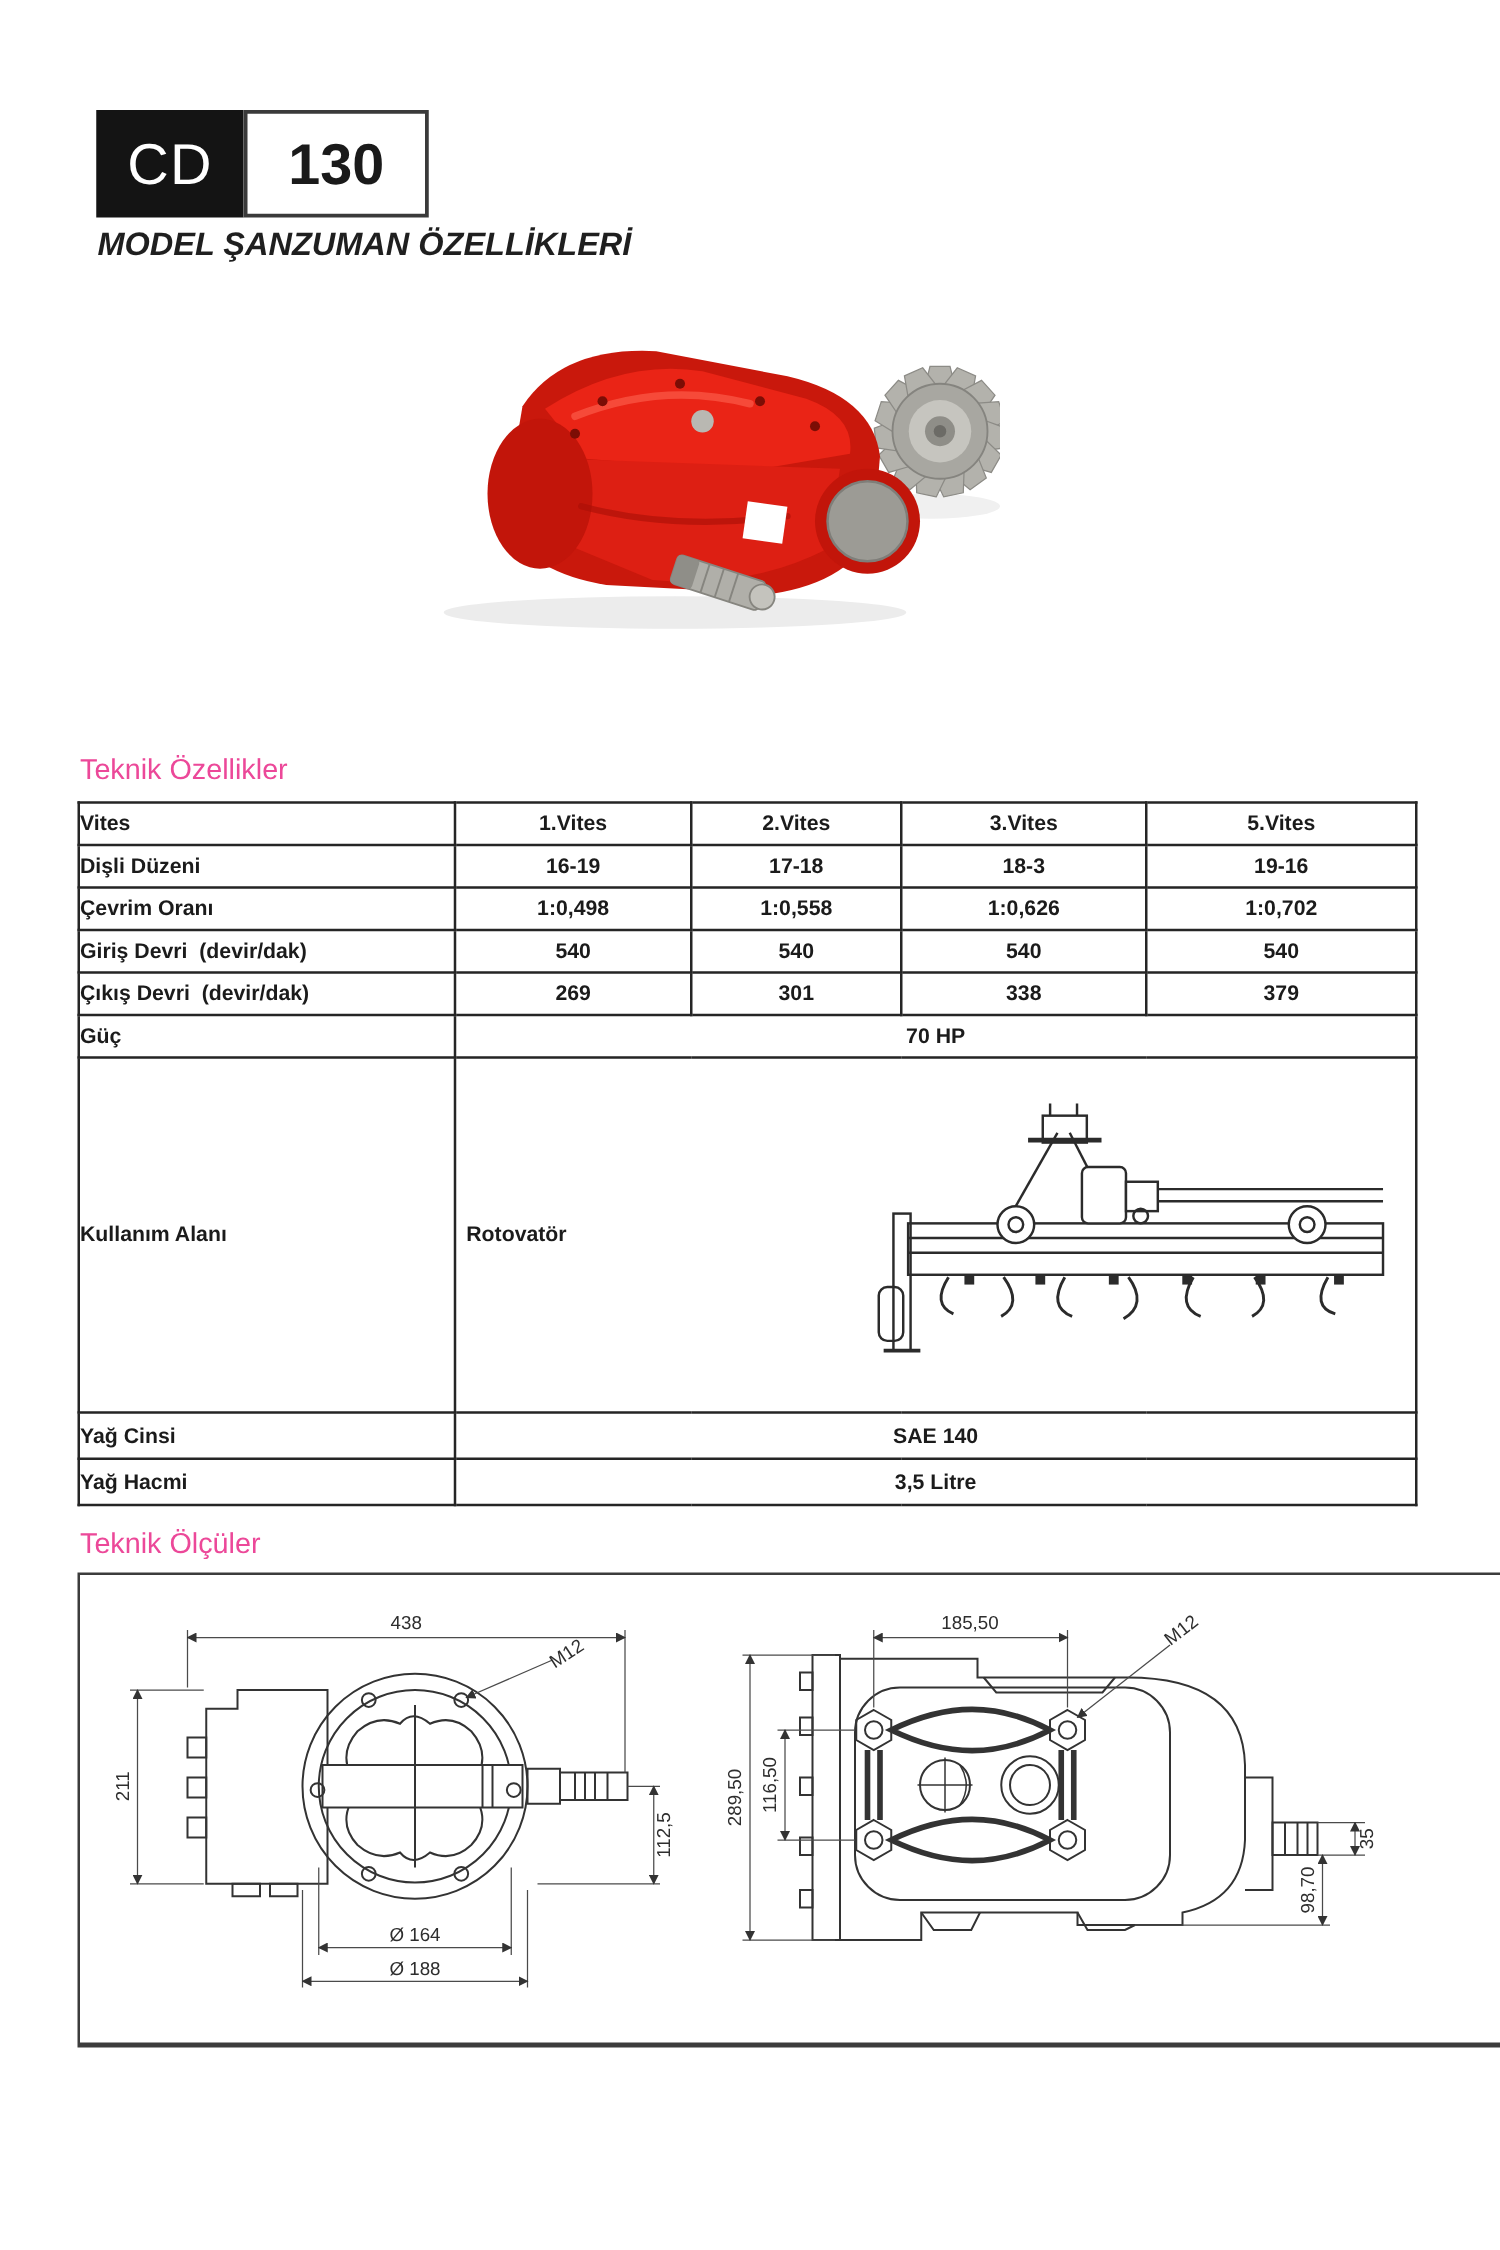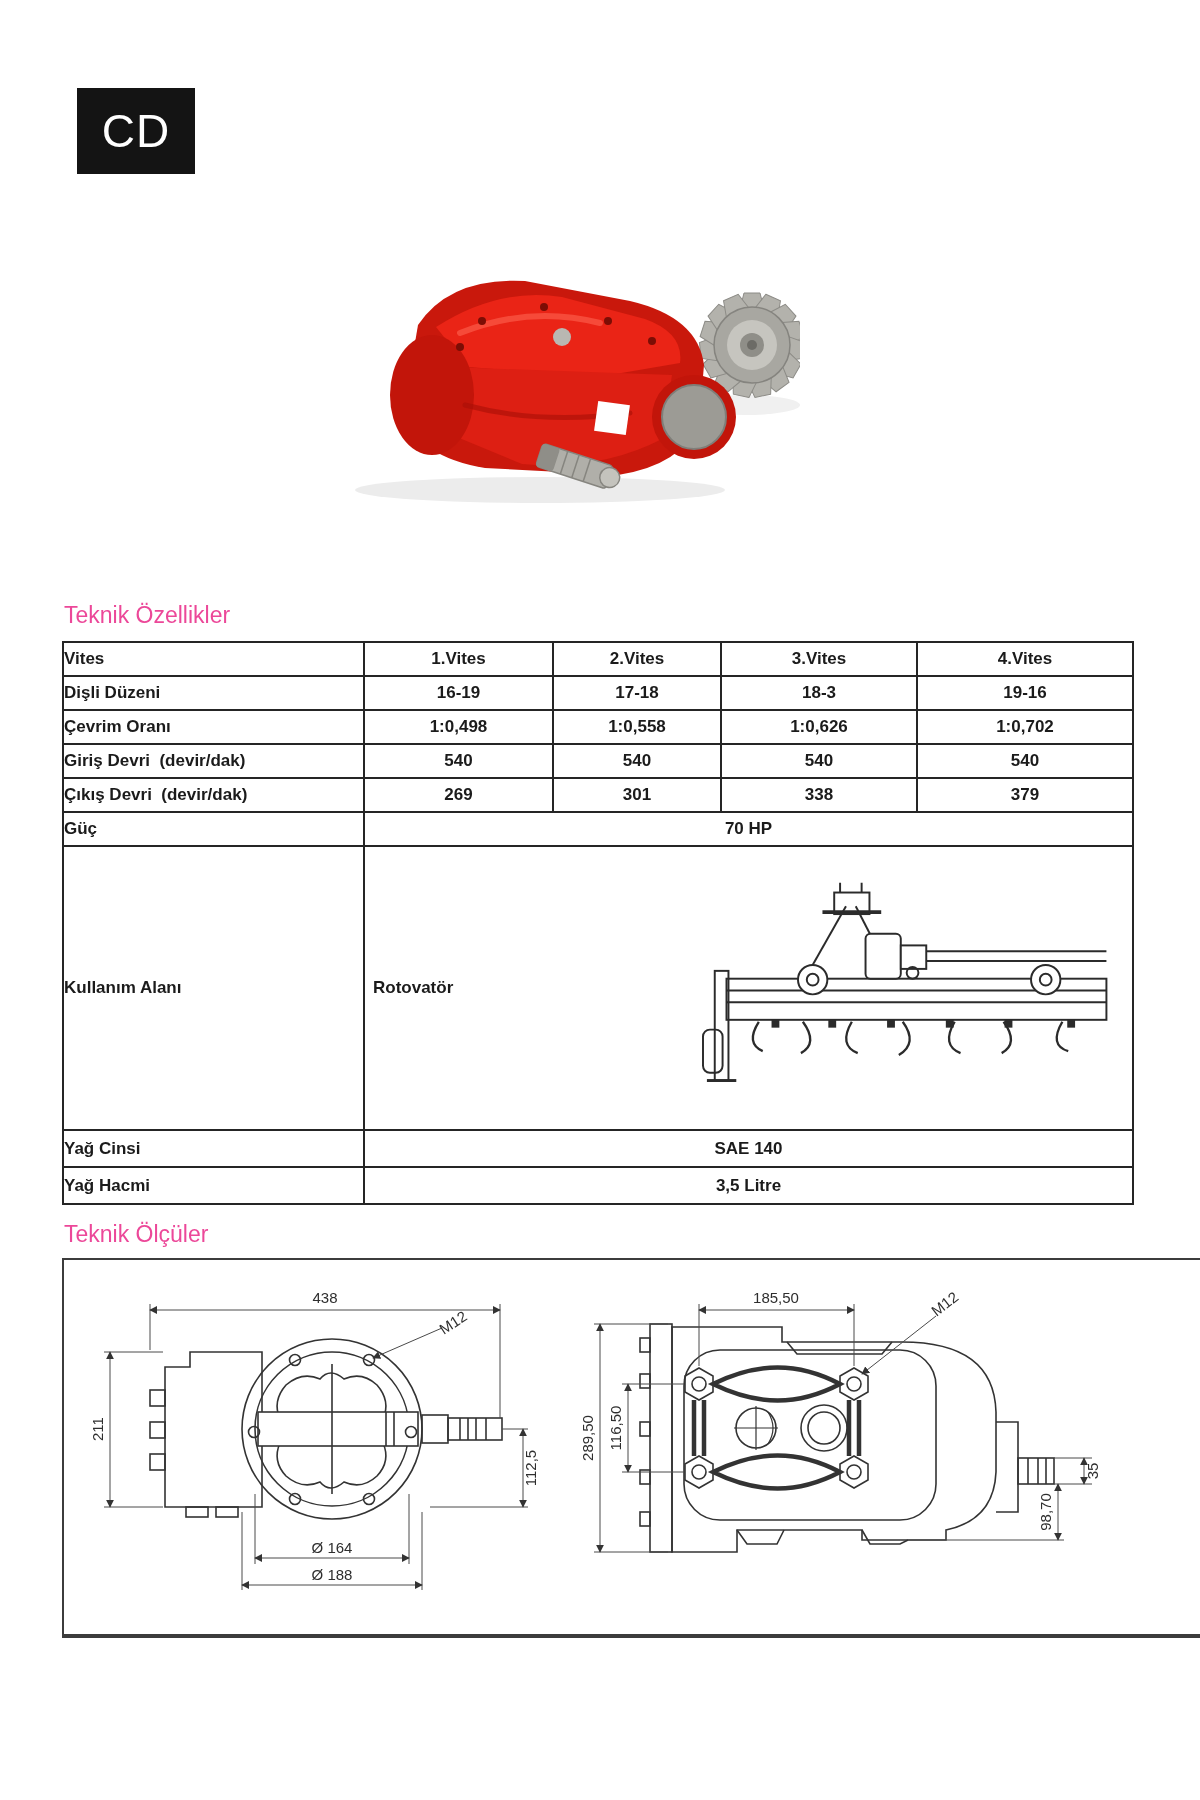--- a/index.html
+++ b/index.html
@@ -56,21 +56,23 @@
   .thin{stroke:#4a4a4a;stroke-width:1;fill:none;}
   .med{stroke:#333;stroke-width:1.6;fill:none;}
 </style>
 </head>
 <body>
 
 <div class="page">
 
   <div class="badge">
     <div class="badge-cd">CD</div>
+    <div class="badge-num">130</div>
   </div>
+  <div class="subtitle">MODEL ŞANZUMAN ÖZELLİKLERİ</div>
 
   <svg class="product" viewBox="0 0 500 290">
     <ellipse cx="240" cy="265" rx="185" ry="13" fill="#ececec"></ellipse>
     <ellipse cx="445" cy="180" rx="55" ry="10" fill="#f0f0f0"></ellipse>
 
     <g>
       <g transform="translate(452,120)">
         <g fill="#b3b2ac" stroke="#8c8b86" stroke-width="1">
           <path transform="rotate(0)" d="M-8,-52 L8,-52 L12,-36 L-12,-36 Z"></path>
           <path transform="rotate(24)" d="M-8,-52 L8,-52 L12,-36 L-12,-36 Z"></path>
@@ -133,21 +135,21 @@
         <col style="width:168px">
         <col style="width:196px">
         <col style="width:216px">
       </colgroup>
     <tbody>
         <tr>
       <td class="lbl">Vites</td>
       <td class="val">1.Vites</td>
       <td class="val">2.Vites</td>
       <td class="val">3.Vites</td>
-      <td class="val">4.Vites</td>
+      <td class="val">5.Vites</td>
     </tr>
     <tr>
       <td class="lbl">Dişli Düzeni</td>
       <td class="val">16-19</td>
       <td class="val">17-18</td>
       <td class="val">18-3</td>
       <td class="val">19-16</td>
     </tr>
     <tr>
       <td class="lbl">Çevrim Oranı</td>

